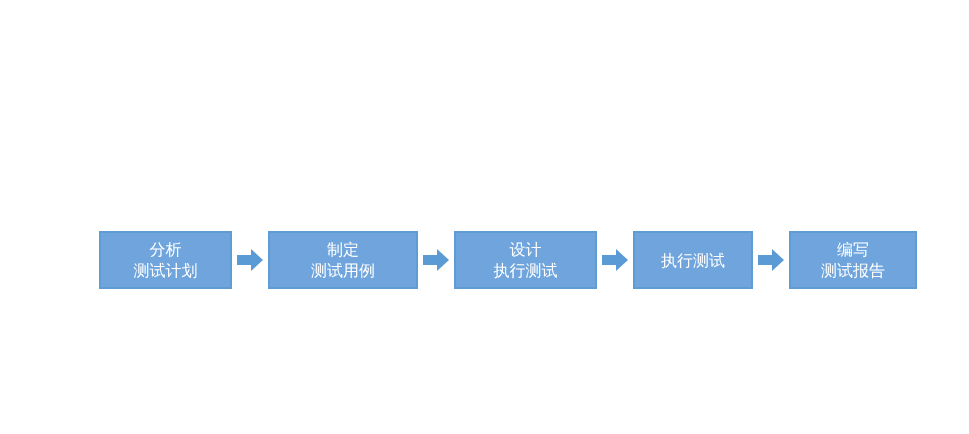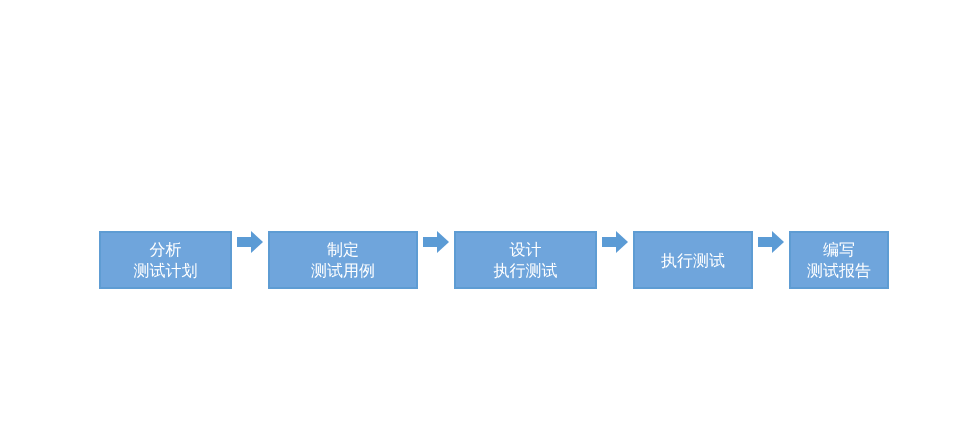--- a/index.html
+++ b/index.html
@@ -12,42 +12,42 @@
     position: relative;
     background: var(--background, #FFFFFF);
     font-family: "Liberation Sans", sans-serif;
     overflow: hidden;
   }
   .flow-row {
     position: absolute;
     left: 99px;
     top: 231px;
     display: flex;
-    align-items: flex-start;
+    align-items: center;
   }
   .flow-step {
     height: 58px;
     box-sizing: border-box;
     background: var(--box-fill, #6FA5DC);
     border: 2px solid var(--box-border, #5E9CD3);
     display: flex;
     flex-direction: column;
     justify-content: center;
     align-items: center;
     text-align: center;
     color: var(--text, #FFFFFF);
     font-size: 16px;
     line-height: 21px;
     flex: 0 0 auto;
   }
   .flow-step.w1 { width: 133px; }
   .flow-step.w2 { width: 150px; }
   .flow-step.w3 { width: 143px; }
   .flow-step.w4 { width: 120px; }
-  .flow-step.w5 { width: 100px; }
+  .flow-step.w5 { width: 128px; }
   .flow-arrow {
     position: relative;
     width: 26px;
     height: 22px;
     margin: 0 5px;
     flex: 0 0 auto;
   }
   .flow-arrow .stem {
     position: absolute;
     left: 0;

